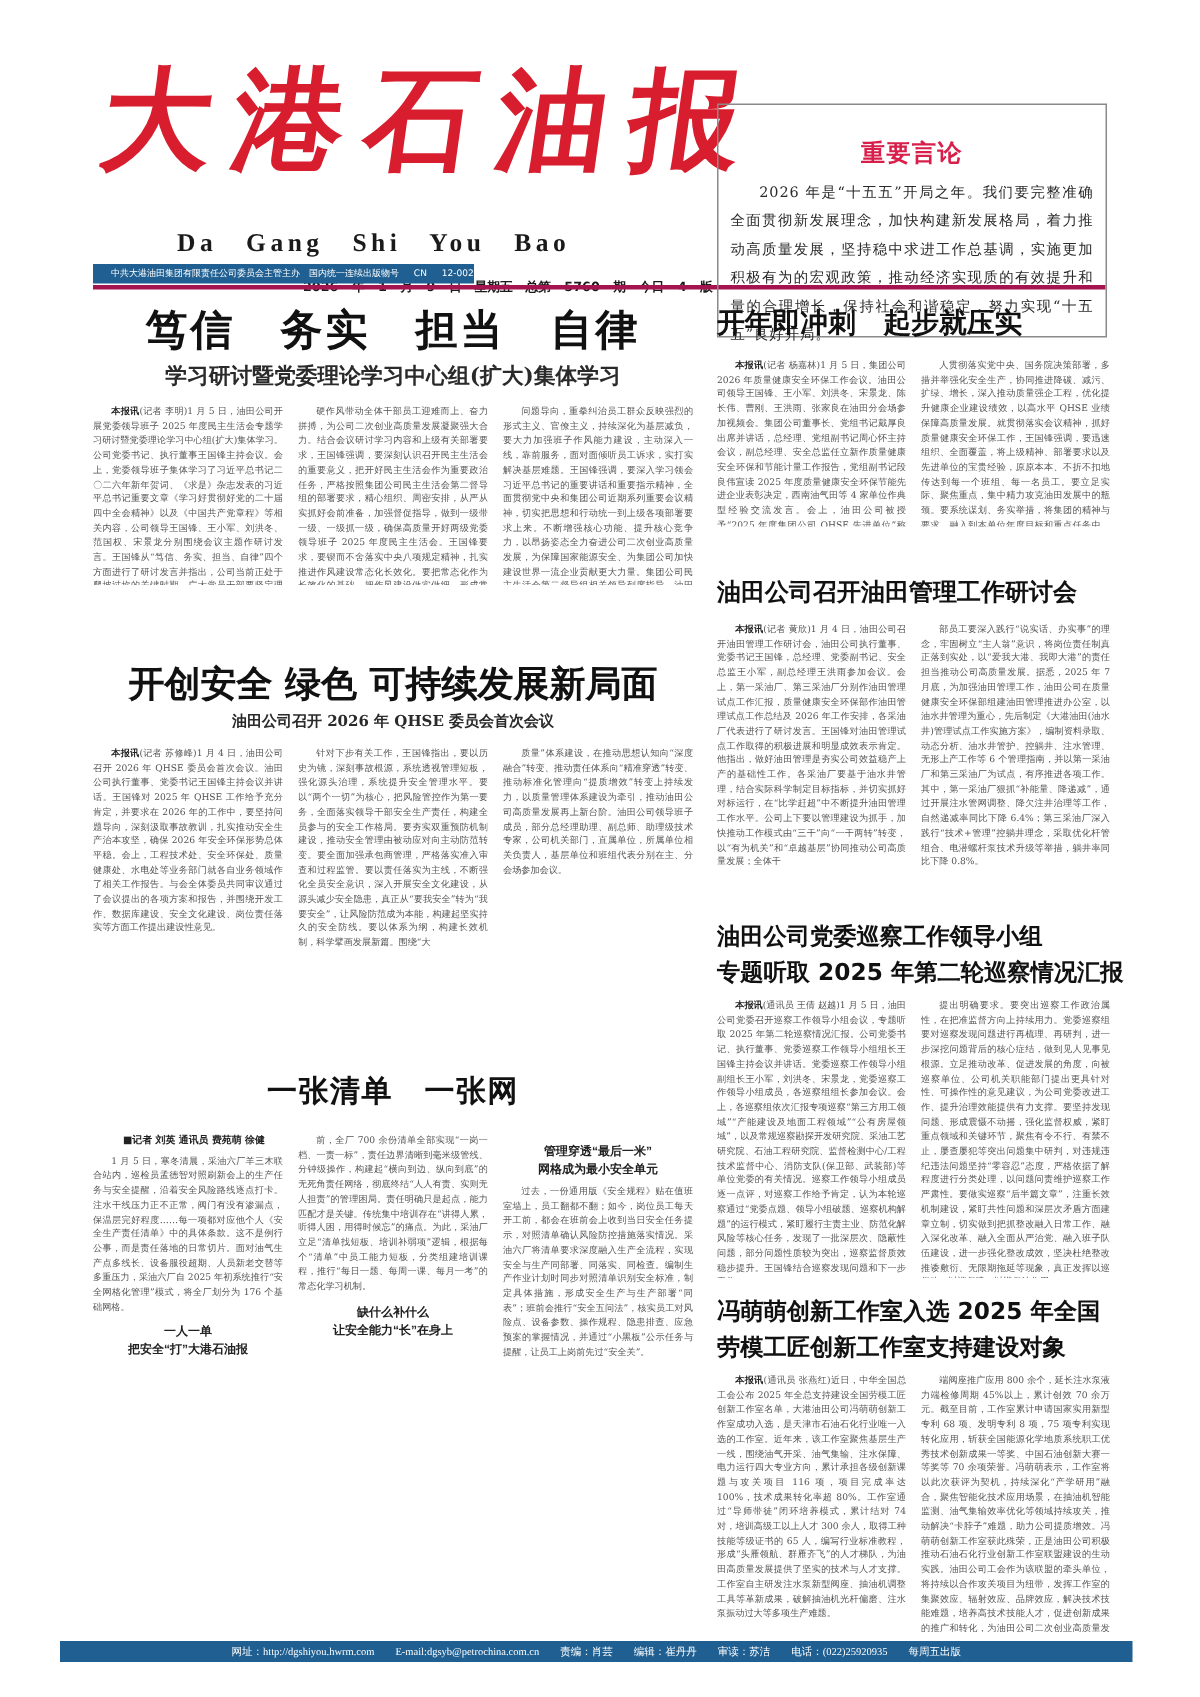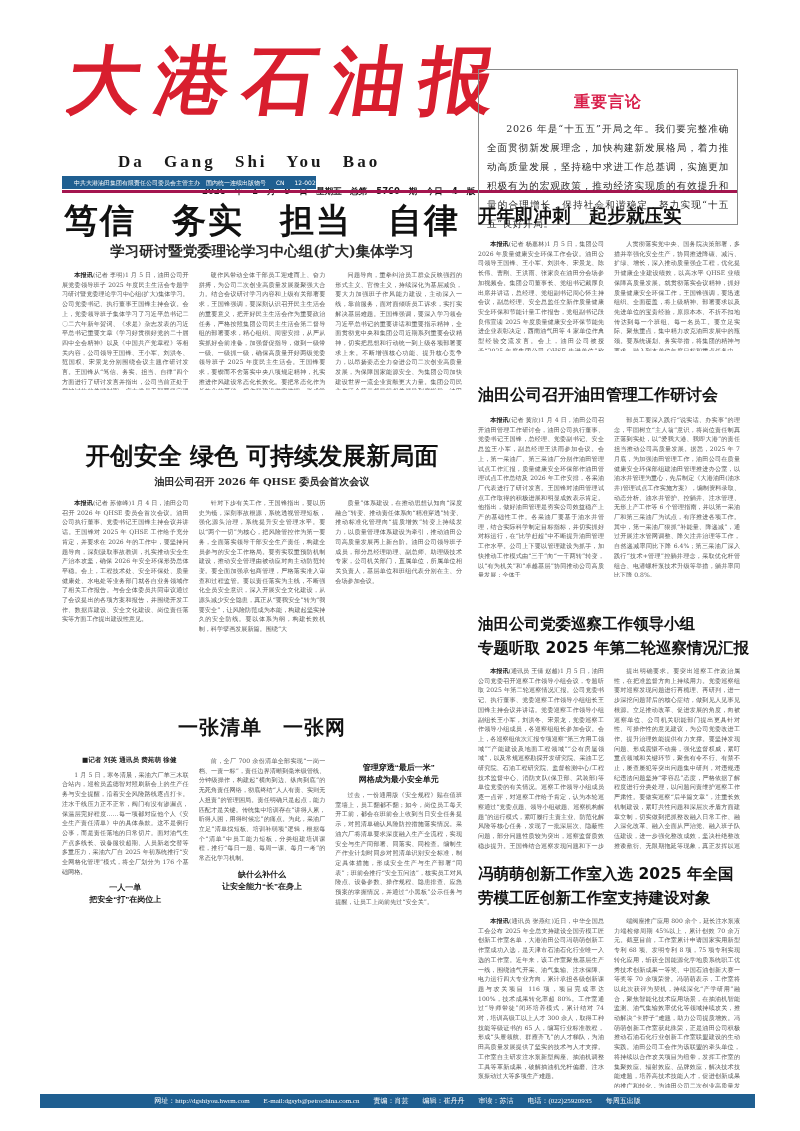--- a/index.html
+++ b/index.html
@@ -41,21 +41,21 @@
 </div>
 <div class="pub-bar">中共大港油田集团有限责任公司委员会主管主办　国内统一连续出版物号 CN 12-0023　《大港石油报》编辑部出版</div>
 <div class="top-rule"></div>
 
 <div class="editorial">
   <div class="ed-title">重要言论</div>
   <div class="ed-body">2026 年是“十五五”开局之年。我们要完整准确全面贯彻新发展理念，加快构建新发展格局，着力推动高质量发展，坚持稳中求进工作总基调，实施更加积极有为的宏观政策，推动经济实现质的有效提升和量的合理增长，保持社会和谐稳定，努力实现“十五五”良好开局。</div>
 </div>
 
 <div class="article" style="left:62px; top:200px; width:400px; height:200px;">
-  <div class="head-big" style="font-size:34px; line-height:40px; letter-spacing:2px;">笃信　务实　担当　自律</div>
+  <div class="head-big" style="font-size:28px; line-height:40px; letter-spacing:2px;">笃信　务实　担当　自律</div>
   <div class="head-sub" style="font-size:14.5px; line-height:22px;">学习研讨暨党委理论学习中心组(扩大)集体学习</div>
   <div class="cols" style="margin-top:8px; height:120px;">
     <div class="col">
         <p><span class="lead">本报讯</span><span>(记者 李明)</span><span>1 月 5 日，油田公司开展党委领导班子 2025 年度民主生活会专题学习研讨暨党委理论学习中心组(扩大)集体学习。公司党委书记、执行董事王国锋主持会议。会上，党委领导班子集体学习了习近平总书记二〇二六年新年贺词、《求是》杂志发表的习近平总书记重要文章《学习好贯彻好党的二十届四中全会精神》以及《中国共产党章程》等相关内容，公司领导王国锋、王小军、刘洪冬、范国权、宋景龙分别围绕会议主题作研讨发言。王国锋从“笃信、务实、担当、自律”四个方面进行了研讨发言并指出，公司当前正处于爬坡过坎的关键时期，广大党员干部要坚定理想信念、坚持实事求是，强化责任担当，严守纪律底线，以过硬作风带动全体干部员工迎难而上。</span></p>
       </div>
     <div class="col">
         <p>硬作风带动全体干部员工迎难而上、奋力拼搏，为公司二次创业高质量发展凝聚强大合力。结合会议研讨学习内容和上级有关部署要求，王国锋强调，要深刻认识召开民主生活会的重要意义，把开好民主生活会作为重要政治任务，严格按照集团公司民主生活会第二督导组的部署要求，精心组织、周密安排，从严从实抓好会前准备，加强督促指导，做到一级带一级、一级抓一级，确保高质量开好两级党委领导班子 2025 年度民主生活会。王国锋要求，要锲而不舍落实中央八项规定精神，扎实推进作风建设常态化长效化。要把常态化作为长效化的基础，把作风建设做实做细，形成常态，为公司高质量发展提供坚强保障。要坚持</p>
       </div>
     <div class="col">
         <p>问题导向，重拳纠治员工群众反映强烈的形式主义、官僚主义，持续深化为基层减负，要大力加强班子作风能力建设，主动深入一线，靠前服务，面对面倾听员工诉求，实打实解决基层难题。王国锋强调，要深入学习领会习近平总书记的重要讲话和重要指示精神，全面贯彻党中央和集团公司近期系列重要会议精神，切实把思想和行动统一到上级各项部署要求上来。不断增强核心功能、提升核心竞争力，以昂扬姿态全力奋进公司二次创业高质量发展，为保障国家能源安全、为集团公司加快建设世界一流企业贡献更大力量。集团公司民主生活会第二督导组相关领导列席指导。油田公司党委班子成员，机关有关部门负责同志参加会议。</p>
@@ -115,21 +115,21 @@
       </div>
   </div>
 </div>
 
 <div class="article" style="left:62px; top:712px; width:400px; height:372px;">
   <div class="head-big" style="font-size:20px; line-height:30px; letter-spacing:1px;">一张清单　一张网</div>
   <div class="cols" style="margin-top:14px; height:325px;">
     <div class="col">
       <div class="byline">■记者 刘英 通讯员 费苑萌 徐健</div>
       <p>1 月 5 日，寒冬清晨，采油六厂羊三木联合站内，巡检员孟德智对照刷新会上的生产任务与安全提醒，沿着安全风险路线逐点打卡。注水干线压力正不正常，阀门有没有渗漏点，保温层完好程度……每一项都对应他个人《安全生产责任清单》中的具体条款。这不是例行公事，而是责任落地的日常切片。面对油气生产点多线长、设备服役超期、人员新老交替等多重压力，采油六厂自 2025 年初系统推行“安全网格化管理”模式，将全厂划分为 176 个基础网格。</p>
-      <div class="subhead"><span>一人一单</span><br><span>把安全“打”在岗位上</span></div>
+      <div class="subhead"><span>一人一单</span><br><span>把安全“打”大港石油报</span></div>
     </div>
     <div class="col">
       <p>前，全厂 700 余份清单全部实现“一岗一档、一责一标”，责任边界清晰到毫米级管线、分钟级操作，构建起“横向到边、纵向到底”的无死角责任网络，彻底终结“人人有责、实则无人担责”的管理困局。责任明确只是起点，能力匹配才是关键。传统集中培训存在“讲得人累，听得人困，用得时候忘”的痛点。为此，采油厂立足“清单找短板、培训补弱项”逻辑，根据每个“清单”中员工能力短板，分类组建培训课程，推行“每日一题、每周一课、每月一考”的常态化学习机制。</p>
       <div class="subhead"><span>缺什么补什么</span><br><span>让安全能力“长”在身上</span></div>
     </div>
     <div class="col">
       <div class="subhead"><span>管理穿透“最后一米”</span><br><span>网格成为最小安全单元</span></div>
       <p>过去，一份通用版《安全规程》贴在值班室墙上，员工翻都不翻；如今，岗位员工每天开工前，都会在班前会上收到当日安全任务提示，对照清单确认风险防控措施落实情况。采油六厂将清单要求深度融入生产全流程，实现安全与生产同部署、同落实、同检查。编制生产作业计划时同步对照清单识别安全标准，制定具体措施，形成安全生产与生产部署“同表”；班前会推行“安全五问法”，核实员工对风险点、设备参数、操作规程、隐患排查、应急预案的掌握情况，并通过“小黑板”公示任务与提醒，让员工上岗前先过“安全关”。</p>
     </div>
   </div>

